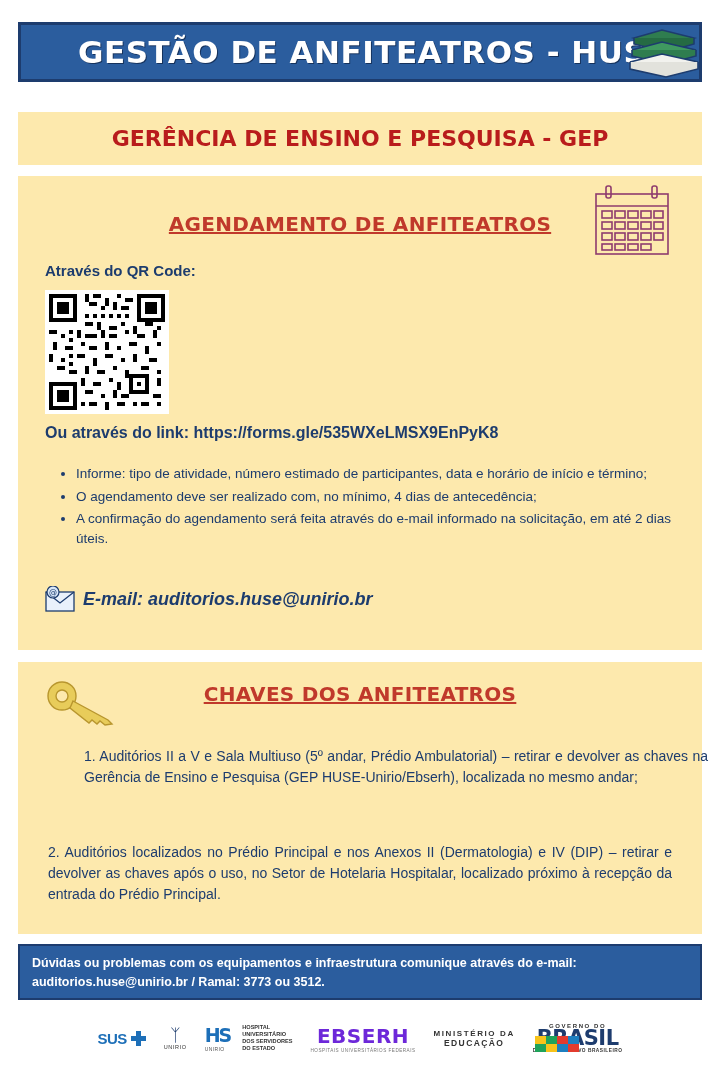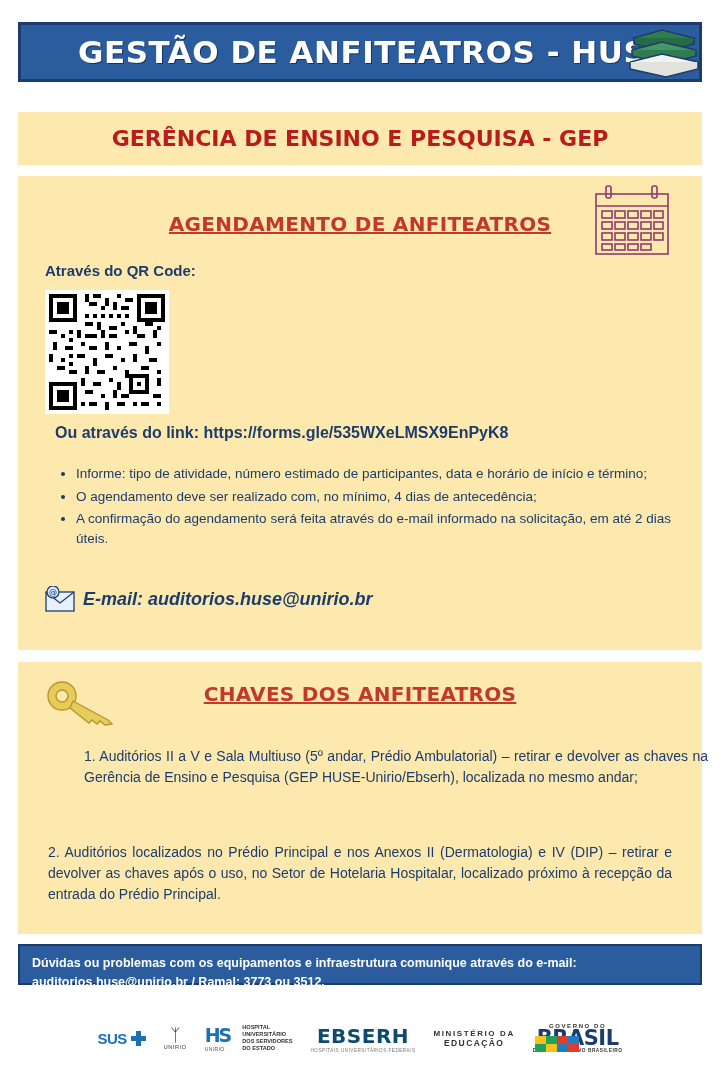--- a/index.html
+++ b/index.html
@@ -65,21 +65,21 @@
     position:absolute; left:27px; top:86px;
     font-size:15px; font-weight:bold; color:#1d3c6e;
   }
   .qr-box {
     position:absolute; left:27px; top:114px; width:124px; height:124px;
     background:#fff;
   }
   .qr-box svg { display:block; }
 
   .link-line {
-    position:absolute; left:37px; top:248px;
+    position:absolute; left:27px; top:248px;
     font-size:16px; font-weight:bold; color:#1d3c6e;
   }
 
   .bullets {
     position:absolute; left:40px; top:288px; width:620px;
     font-size:13.5px; line-height:1.45; color:#1d3c6e;
   }
   .bullets ul { margin:0; padding-left:18px; }
   .bullets li { margin-bottom:3px; }
 
@@ -103,21 +103,21 @@
   .para {
     position:absolute; left:30px; width:624px;
     font-size:14px; line-height:1.5; color:#1d3c6e;
     text-align:justify;
   }
   .p1 { top:84px;margin-left:36px; }
   .p2 { top:180px; }
 
   
   .footnote {
-    position:absolute; left:18px; top:944px; width:684px; height:41px;
+    position:absolute; left:18px; top:944px; width:684px; height:56px;
     background:#2b5d9e; color:#ffffff;
     border:2px solid #1d3c6e;
     padding:8px 12px;
     font-size:12.5px; font-weight:bold; line-height:1.5;
   }
 
   
   .logos {
     position:absolute; left:18px; top:1012px; width:684px; height:52px;
     display:flex; align-items:center; justify-content:center; gap:18px;
@@ -134,21 +134,21 @@
   .logo-unirio { text-align:center; }
   .unirio-mark { font-size:17px; color:#1d3c6e; line-height:1; font-family:"DejaVu Serif", serif; }
   .tiny { font-size:5.5px; letter-spacing:0.6px; color:#333; }
 
   .logo-hu { display:flex; align-items:center; gap:12px; }
   .hu-mark { font-size:19px; font-weight:bold; color:#1d6fb8; letter-spacing:-2px; font-family:"DejaVu Sans", sans-serif;}
   .hu-lines { font-size:5.6px; line-height:1.25; color:#333; font-weight:bold; }
   .hu-sub { font-size:5px; color:#555; letter-spacing:0.4px; }
 
   .logo-ebserh { text-align:center; }
-  .ebserh-mark { font-size:20px; font-weight:bold; color:#0c4a6e; letter-spacing:0.5px; font-family:"DejaVu Sans", sans-serif; }
+  .ebserh-mark { font-size:20px; font-weight:bold; color:#6d28d9; letter-spacing:0.5px; font-family:"DejaVu Sans", sans-serif; }
   .ebserh-sub { font-size:4.6px; color:#777; letter-spacing:0.5px; }
 
   .logo-mec { text-align:center; }
   .mec-1 { font-size:8px; letter-spacing:1.6px; color:#333; font-weight:bold; }
   .mec-2 { font-size:8.5px; letter-spacing:1.4px; color:#333; font-weight:bold; }
 
   .logo-gov { text-align:center; position:relative; }
   .gov-1 { font-size:6px; letter-spacing:1.6px; color:#333; font-weight:bold; }
   .gov-brasil { font-size:21px; font-weight:bold; color:#1d3c6e; letter-spacing:-0.5px; line-height:0.9; font-family:"DejaVu Sans", sans-serif; position:relative; }
   .gov-3 { font-size:4.8px; letter-spacing:0.5px; color:#333; font-weight:bold; }

